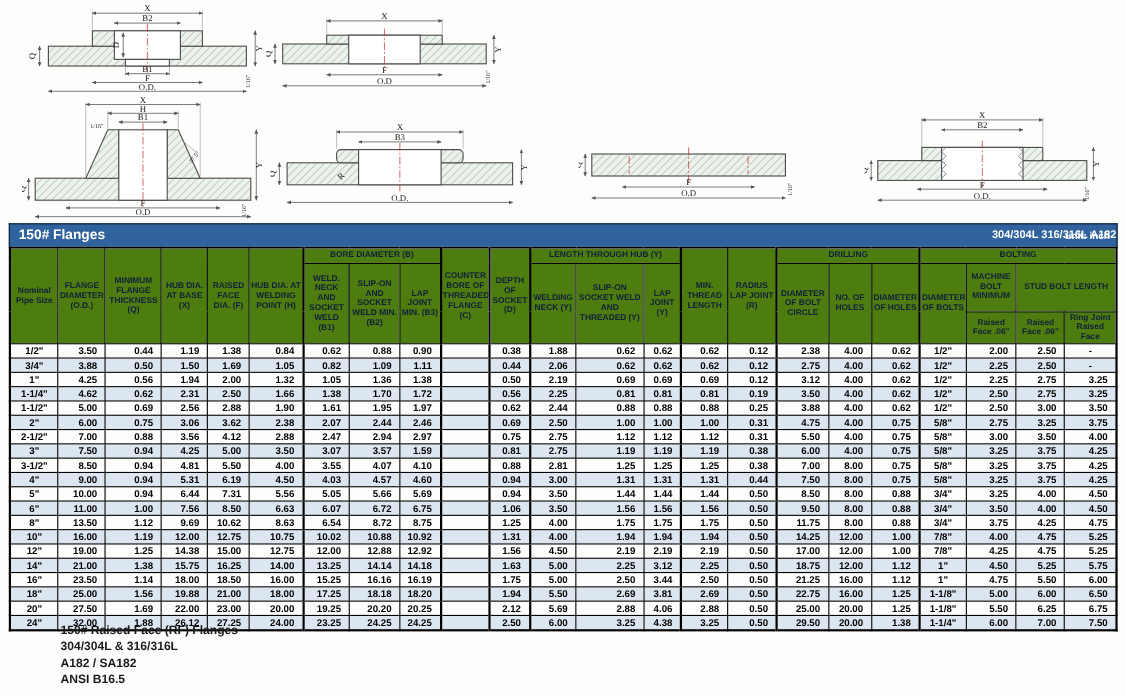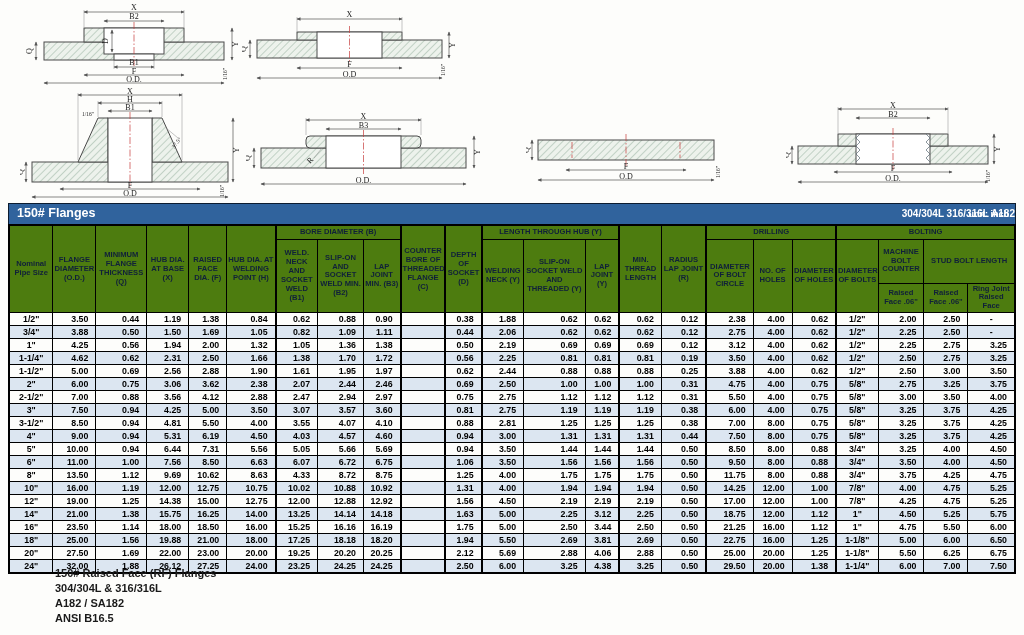--- a/index.html
+++ b/index.html
@@ -269,21 +269,21 @@
           <th rowspan="2" class="bl">WELD. NECK AND SOCKET WELD (B1)</th>
           <th rowspan="2">SLIP-ON AND SOCKET WELD MIN. (B2)</th>
           <th rowspan="2">LAP JOINT MIN. (B3)</th>
           <th rowspan="2" class="bl">WELDING NECK (Y)</th>
           <th rowspan="2">SLIP-ON SOCKET WELD AND THREADED (Y)</th>
           <th rowspan="2">LAP JOINT (Y)</th>
           <th rowspan="2" class="bl">DIAMETER OF BOLT CIRCLE</th>
           <th rowspan="2">NO. OF HOLES</th>
           <th rowspan="2">DIAMETER OF HOLES</th>
           <th rowspan="2" class="bl">DIAMETER OF BOLTS</th>
-          <th>MACHINE BOLT COUNTER</th>
+          <th>MACHINE BOLT MINIMUM</th>
           <th colspan="2">STUD BOLT LENGTH</th>
         </tr>
         <tr class="r3">
           <th>Raised Face .06"</th>
           <th>Raised Face .06"</th>
           <th>Ring Joint Raised Face</th>
         </tr>
       </thead>
       <tbody>
           <tr>
@@ -463,21 +463,21 @@
           </tr>
           <tr class="alt">
             <td class="first">3"</td>
             <td>7.50</td>
             <td>0.94</td>
             <td>4.25</td>
             <td>5.00</td>
             <td>3.50</td>
             <td class="bl">3.07</td>
             <td>3.57</td>
-            <td>3.60</td>
+            <td>1.59</td>
             <td class="bl"></td>
             <td class="bl">0.81</td>
             <td class="bl">2.75</td>
             <td>1.19</td>
             <td>1.19</td>
             <td class="bl">1.19</td>
             <td>0.38</td>
             <td class="bl">6.00</td>
             <td>4.00</td>
             <td>0.75</td>
@@ -586,21 +586,21 @@
             <td>4.00</td>
             <td>4.50</td>
           </tr>
           <tr>
             <td class="first">8"</td>
             <td>13.50</td>
             <td>1.12</td>
             <td>9.69</td>
             <td>10.62</td>
             <td>8.63</td>
-            <td class="bl">4.33</td>
+            <td class="bl">6.54</td>
             <td>8.72</td>
             <td>8.75</td>
             <td class="bl"></td>
             <td class="bl">1.25</td>
             <td class="bl">4.00</td>
             <td>1.75</td>
             <td>1.75</td>
             <td class="bl">1.75</td>
             <td>0.50</td>
             <td class="bl">11.75</td>

